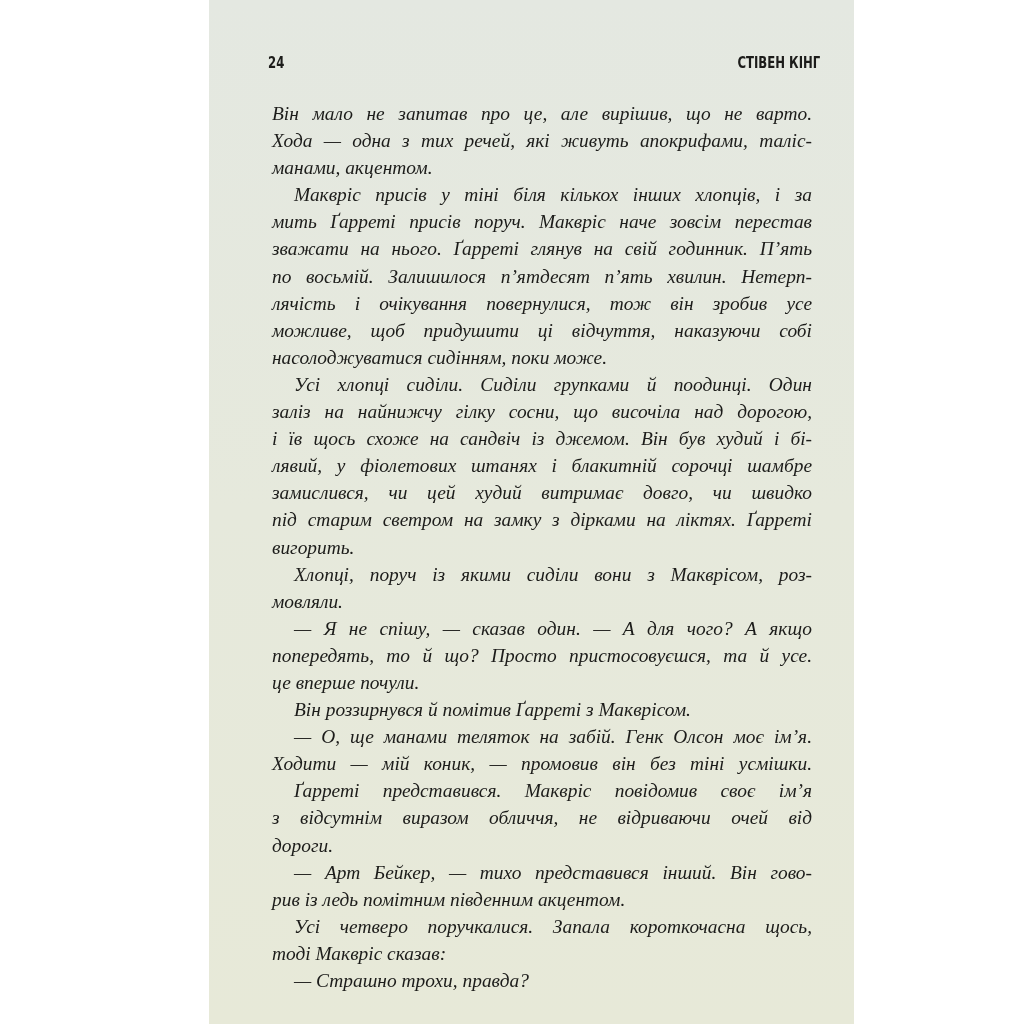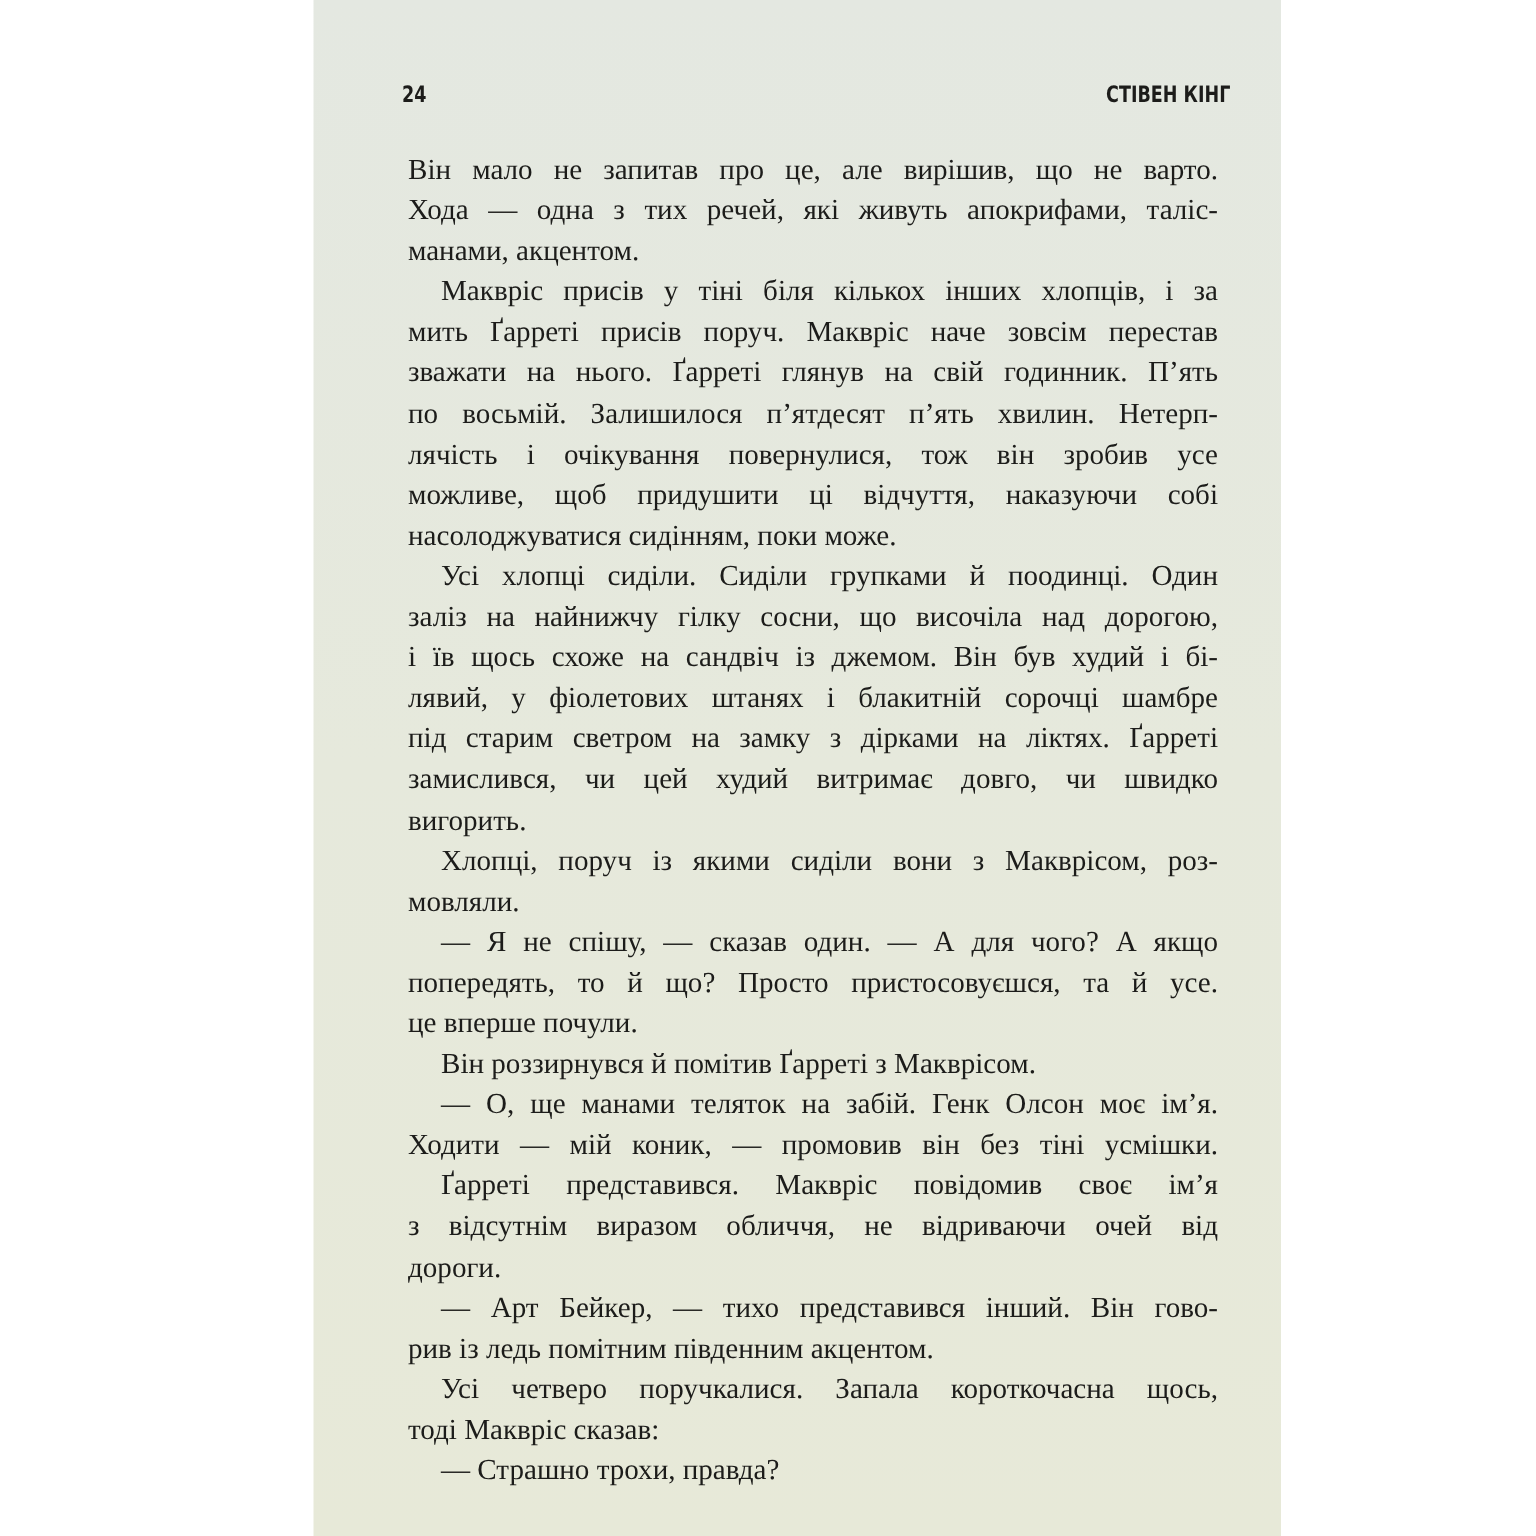--- a/index.html
+++ b/index.html
@@ -45,20 +45,21 @@
       white-space: nowrap;
     }
     .body-text {
       position: absolute;
       left: 63px;
       top: 100px;
       width: 540px;
       font-family: "Liberation Serif", serif;
       font-size: 19.4px;
       line-height: 27.1px;
+      font-style: italic;
     }
     .line {
       display: block;
       white-space: nowrap;
       height: 27.1px;
     }
     .line.justify {
       text-align: justify;
       text-align-last: justify;
     }
@@ -83,22 +84,22 @@
     <span class="line justify">мить Ґарреті присів поруч. Маквріс наче зовсім перестав</span>
     <span class="line justify">зважати на нього. Ґарреті глянув на свій годинник. П’ять</span>
     <span class="line justify">по восьмій. Залишилося п’ятдесят п’ять хвилин. Нетерп-</span>
     <span class="line justify">лячість і очікування повернулися, тож він зробив усе</span>
     <span class="line justify">можливе, щоб придушити ці відчуття, наказуючи собі</span>
     <span class="line">насолоджуватися сидінням, поки може.</span>
     <span class="line justify indent">Усі хлопці сиділи. Сиділи групками й поодинці. Один</span>
     <span class="line justify">заліз на найнижчу гілку сосни, що височіла над дорогою,</span>
     <span class="line justify">і їв щось схоже на сандвіч із джемом. Він був худий і бі-</span>
     <span class="line justify">лявий, у фіолетових штанях і блакитній сорочці шамбре</span>
+    <span class="line justify">замислився, чи цей худий витримає довго, чи швидко</span>
     <span class="line justify">під старим светром на замку з дірками на ліктях. Ґарреті</span>
-    <span class="line justify">замислився, чи цей худий витримає довго, чи швидко</span>
     <span class="line">вигорить.</span>
     <span class="line justify indent">Хлопці, поруч із якими сиділи вони з Макврісом, роз-</span>
     <span class="line">мовляли.</span>
     <span class="line justify indent">— Я не спішу, — сказав один. — А для чого? А якщо</span>
     <span class="line justify">попередять, то й що? Просто пристосовуєшся, та й усе.</span>
     <span class="line">це вперше почули.</span>
     <span class="line indent">Він роззирнувся й помітив Ґарреті з Макврісом.</span>
     <span class="line justify indent">— О, ще манами теляток на забій. Генк Олсон моє ім’я.</span>
     <span class="line justify">Ходити — мій коник, — промовив він без тіні усмішки.</span>
     <span class="line justify indent">Ґарреті представився. Маквріс повідомив своє ім’я</span>

